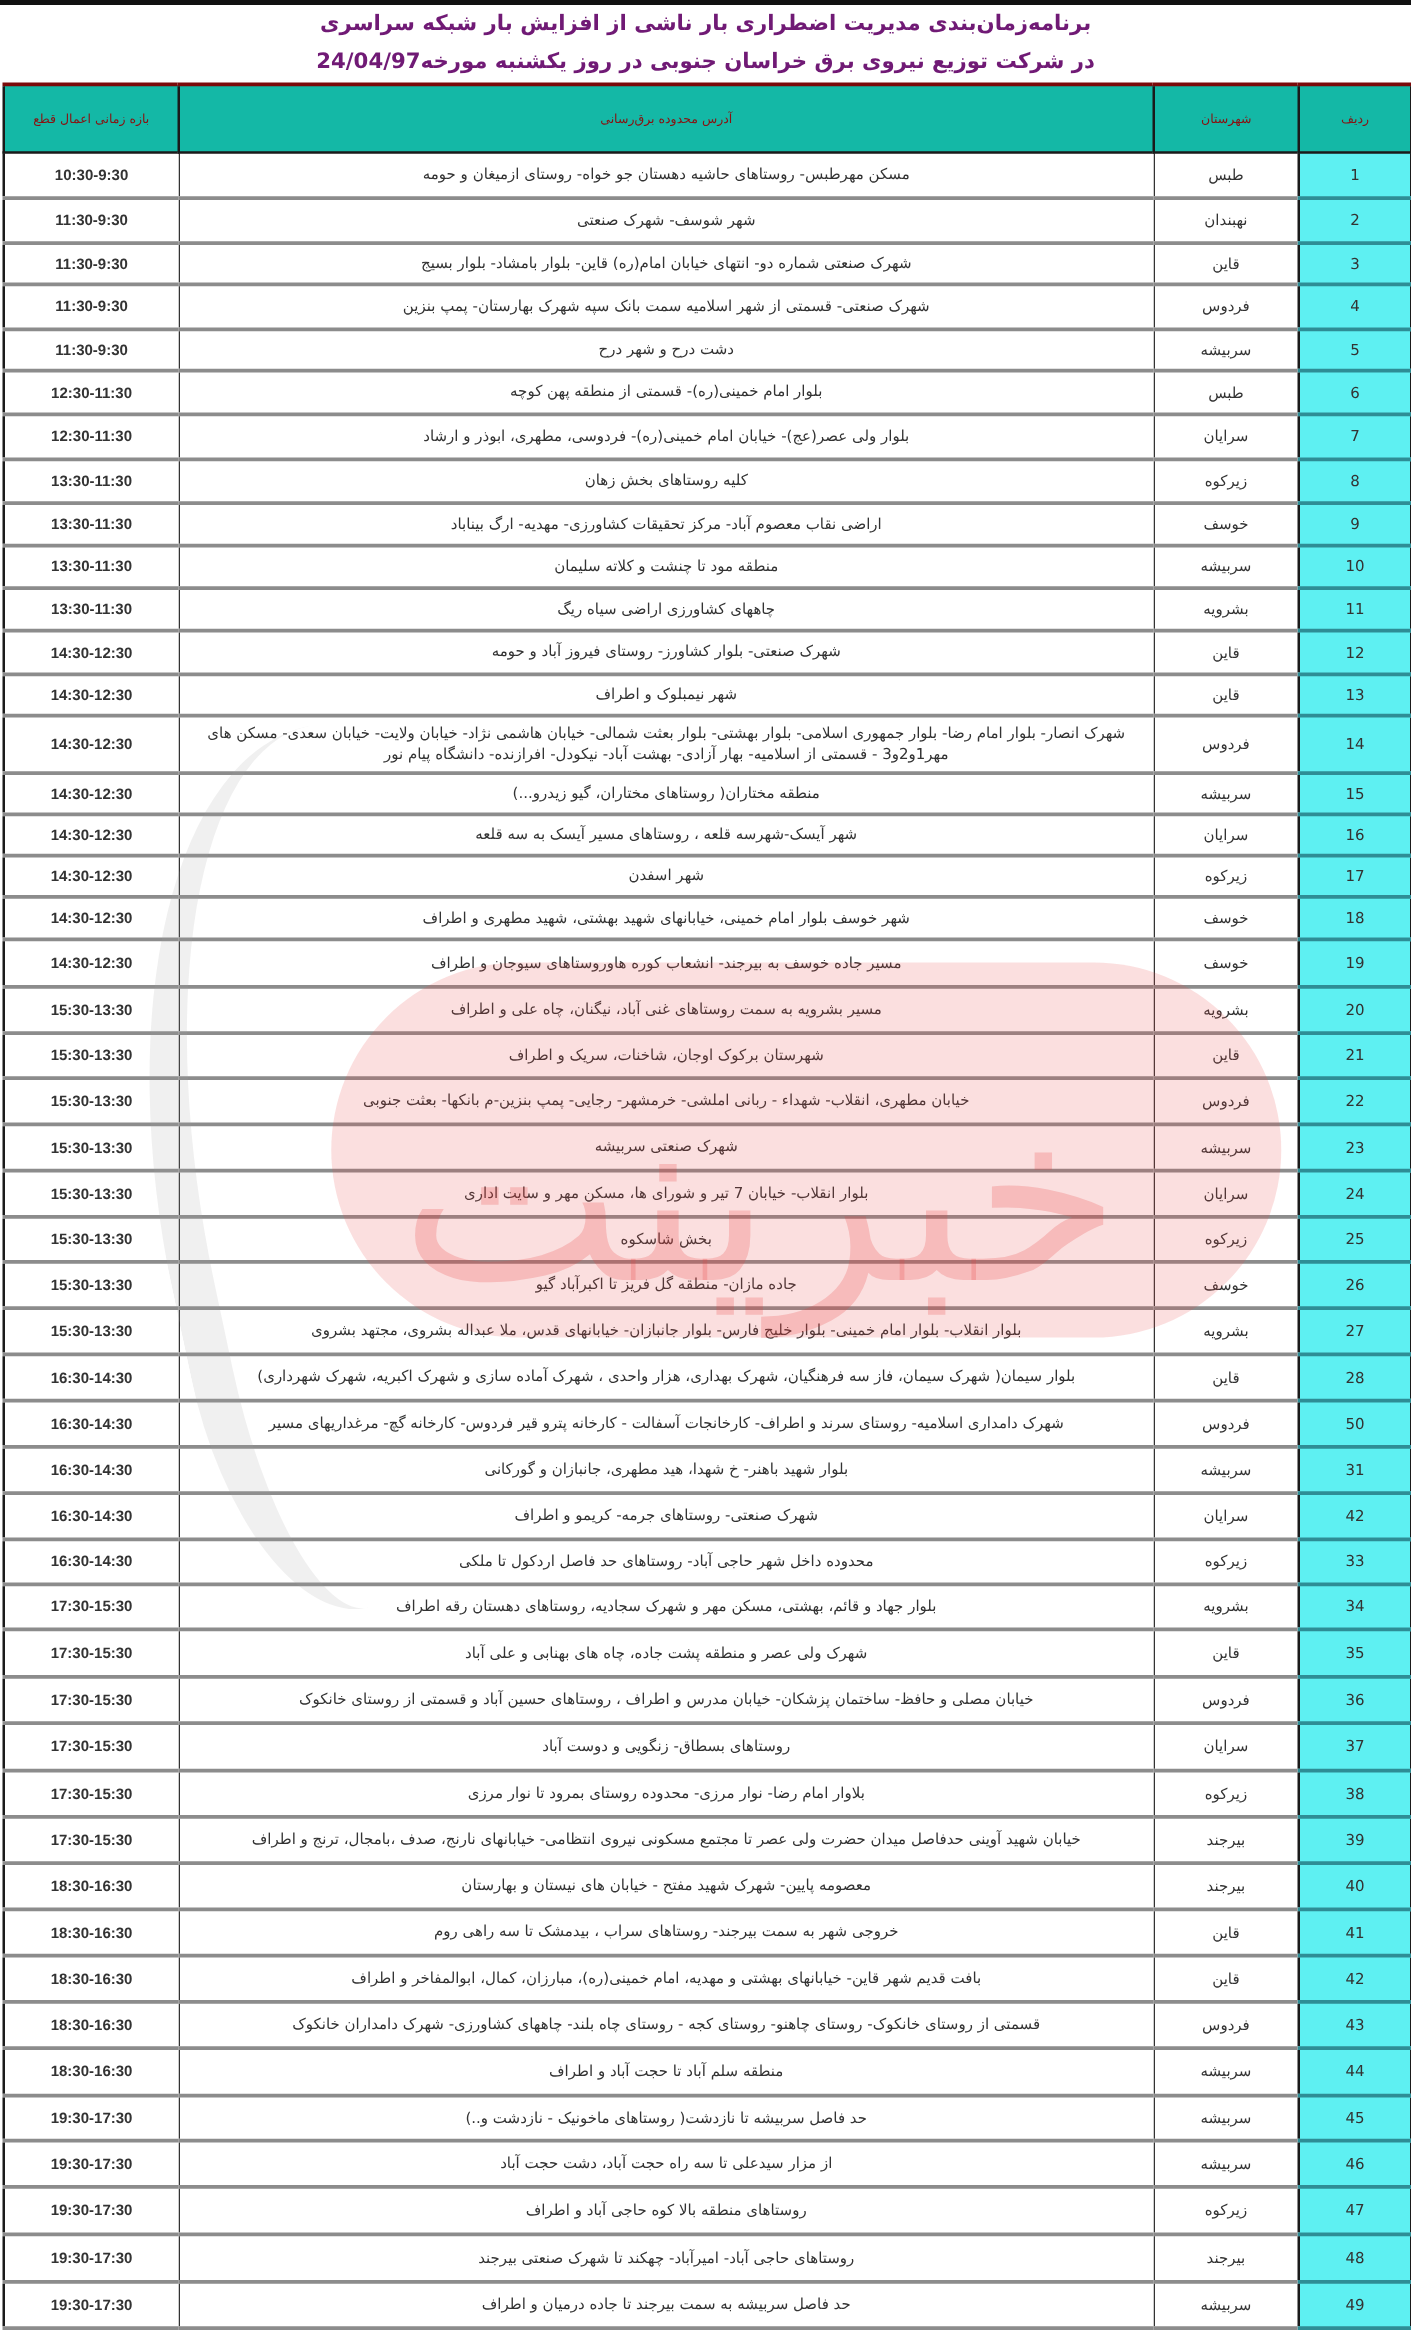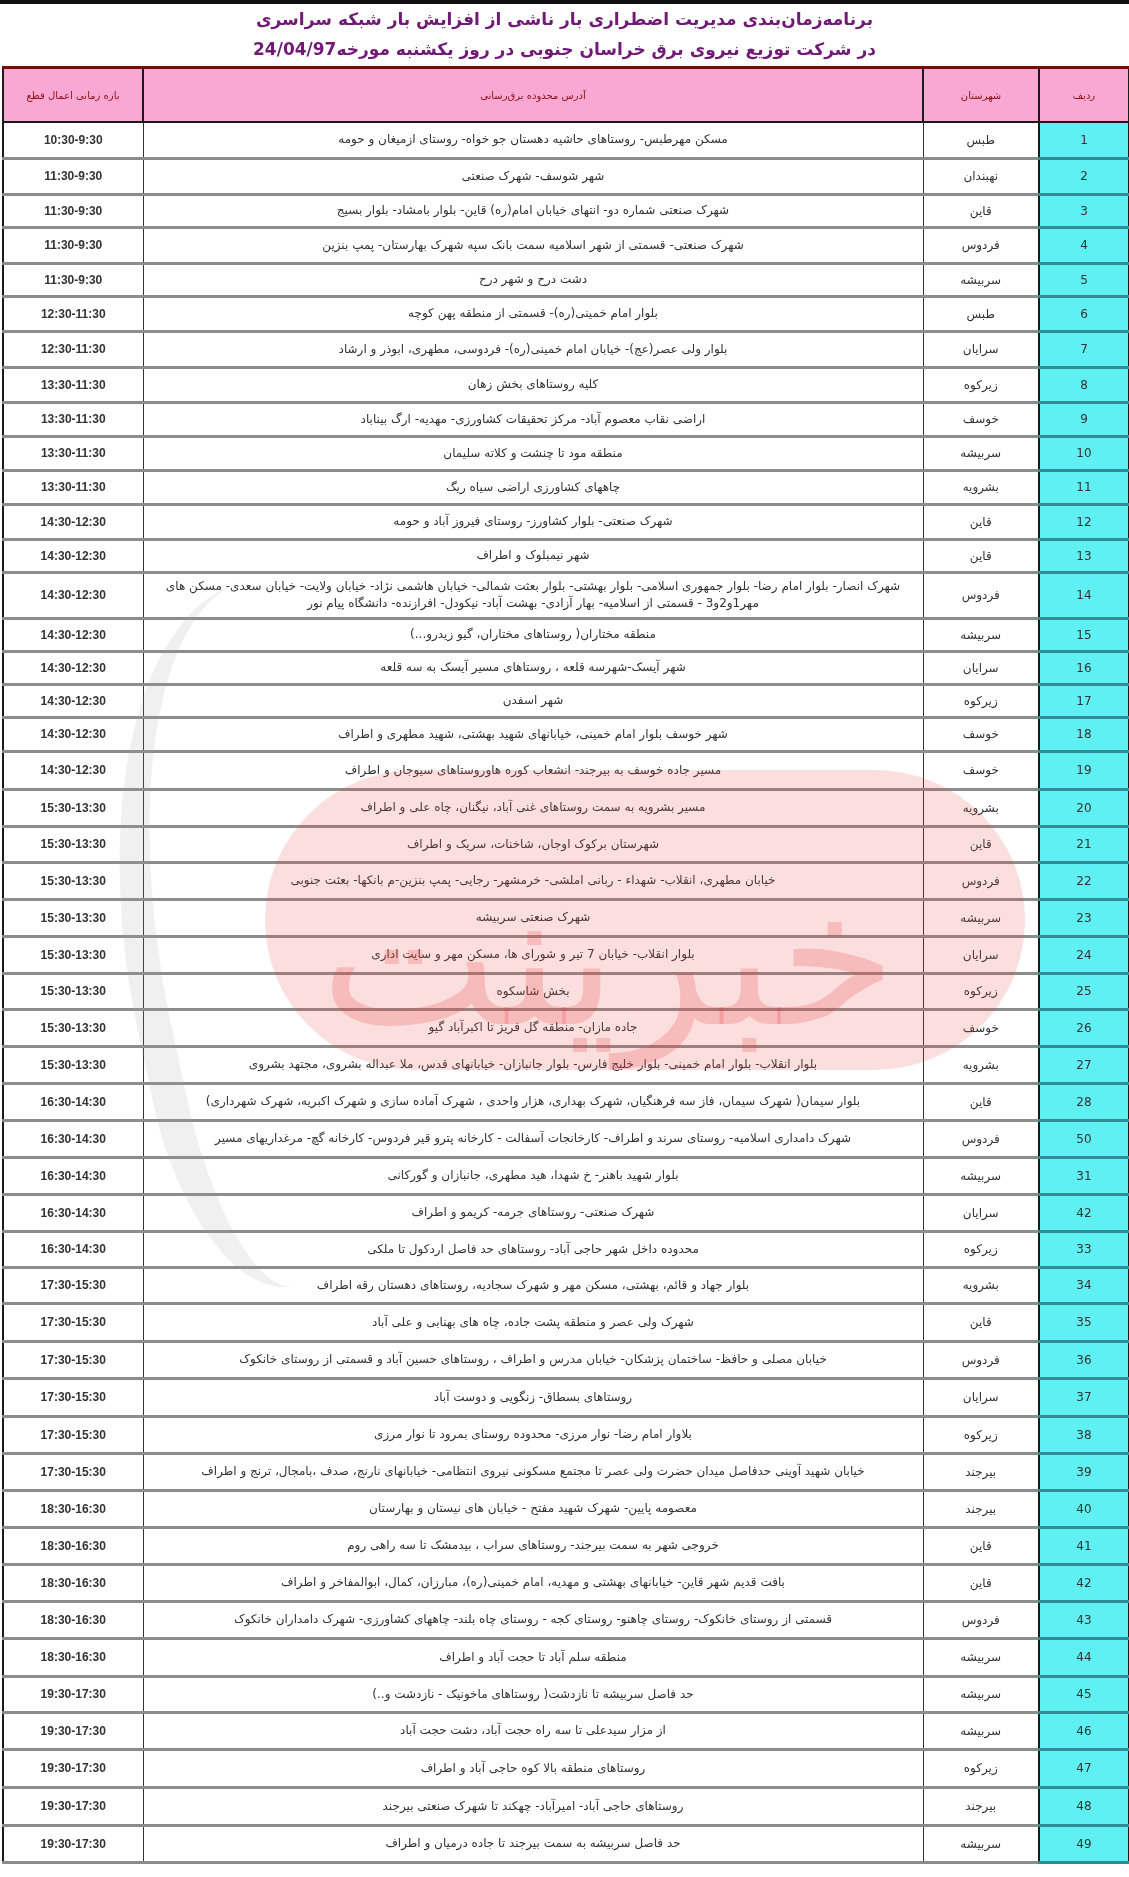--- a/index.html
+++ b/index.html
@@ -69,21 +69,21 @@
     table.schedule {
       position: absolute;
       left: 2px; top: 66px;
       width: 1114px;
       border-collapse: collapse;
       direction: rtl;
       table-layout: fixed;
       z-index: 2;
     }
     table.schedule th {
-      background: #f9a8d4;
+      background: #14b8a6;
       color: #8a1010;
       font-weight: normal;
       font-size: 10px;
       height: 52px;
       border: 2px solid #1a1a1a;
       border-top: 3px solid #7a0a0a;
       text-align: center;
       vertical-align: middle;
       padding: 0 4px;
     }

